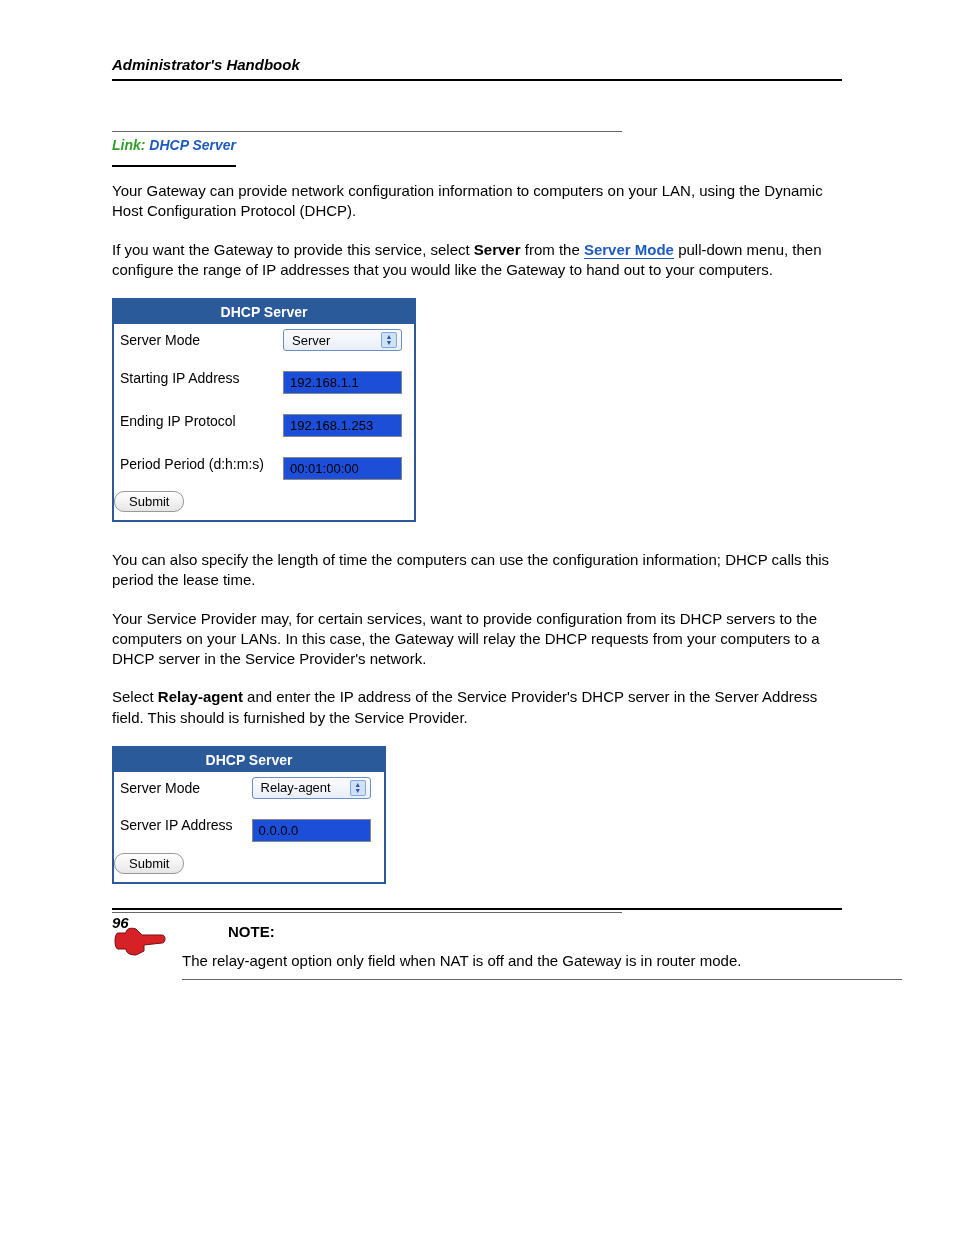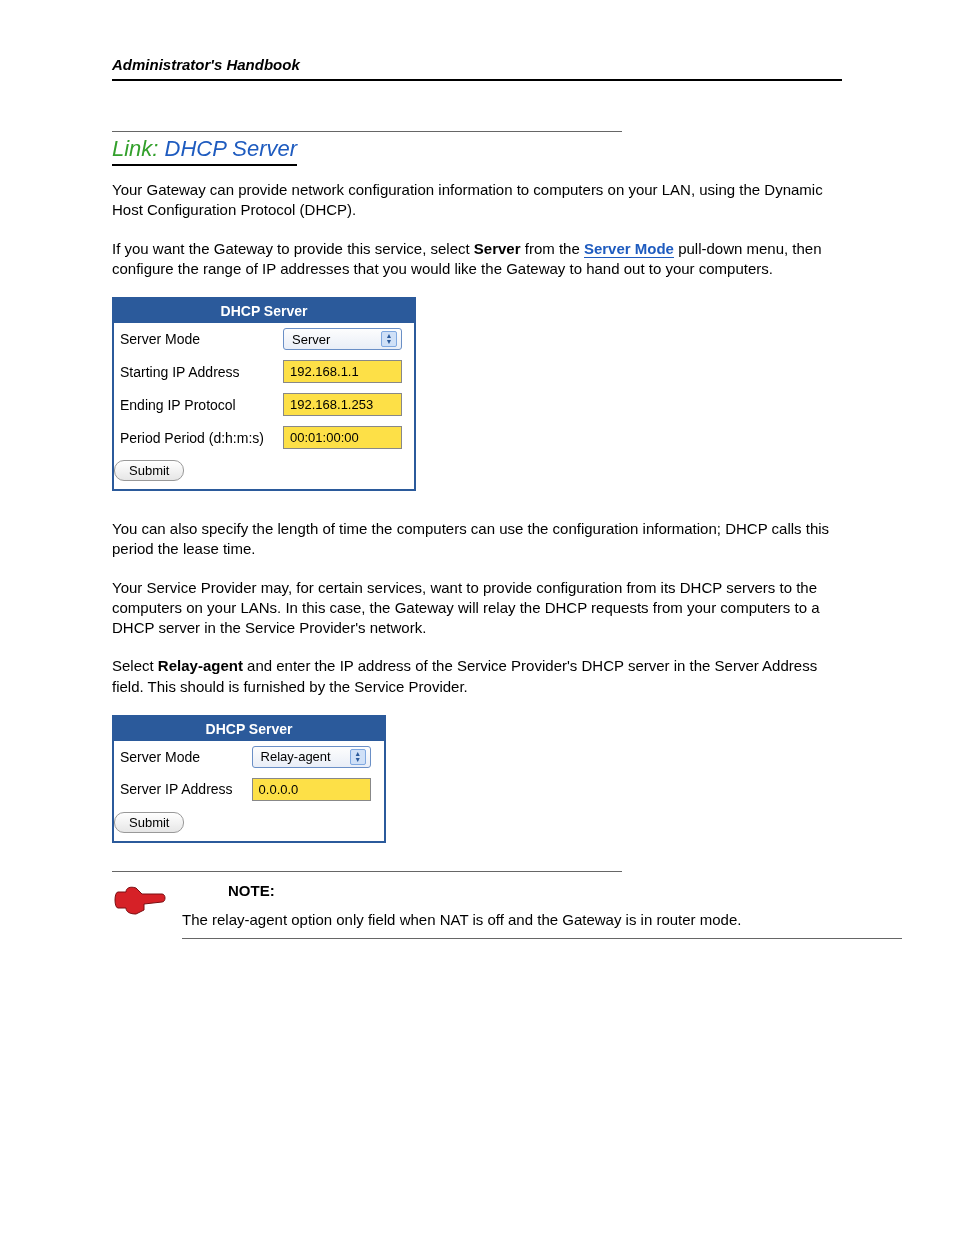--- a/index.html
+++ b/index.html
@@ -23,27 +23,27 @@
     padding-bottom: 6px;
     border-bottom: 2px solid #000;
     margin-bottom: 50px;
   }
   .title-rule {
     width: 510px;
     border-top: 1px solid #666;
     margin-bottom: 4px;
   }
   .h1 {
-    font-size: 22px;
-    font-weight: normal;
+    font-size: 14px;
+    font-weight: bold;
     font-style: italic;
     color: #33a02c;
     border-bottom: 2px solid #000;
     display: inline-block;
-    padding-bottom: 2px;
+    padding-bottom: 12px;
     margin-bottom: 14px;
   }
   .h1 .blue {
     color: #1e5bbf;
     font-style: italic;
   }
   p { margin: 0 0 18px 0; line-height: 1.35; }
   .bold { font-weight: bold; }
   .link-inline {
     color: #1e5bbf;
@@ -67,25 +67,26 @@
     padding: 4px 0;
   }
   .panel table { width: 100%; border-collapse: collapse; }
   .panel td {
     font-size: 14px;
     padding: 5px 6px;
     vertical-align: middle;
   }
   .field {
     border: 1px solid #888;
-    background: #fde047;
+    background: #1d4ed8;
     font-size: 13px;
     padding: 3px 6px;
     min-width: 105px;
     display: inline-block;
+    margin-top: 10px;
   }
   .select {
     border: 1px solid #6a8fc6;
     border-radius: 3px;
     background: linear-gradient(#fdfdfd,#e9eef7);
     display: inline-flex;
     align-items: center;
     justify-content: space-between;
     font-size: 13px;
     padding: 2px 4px 2px 8px;
@@ -234,13 +235,14 @@
         <path d="M6 10 C2 10 2 26 6 26 L14 26 C14 30 18 32 24 32 L32 28 L32 22 L50 20 C54 20 54 12 50 12 L30 12 L24 6 C18 4 14 6 14 10 Z" fill="#d62127" stroke="#7a0e12" stroke-width="1"></path>
       </svg>
     </div>
     <div class="note-body">
       <div class="note-label">NOTE:</div>
       <div class="note-text">The relay-agent option only field when NAT is off and the Gateway is in router mode.</div>
       <div class="note-rule-bot"></div>
     </div>
   </div>
 
+  <div class="footer">96</div>
 </div>
 
 </body></html>

